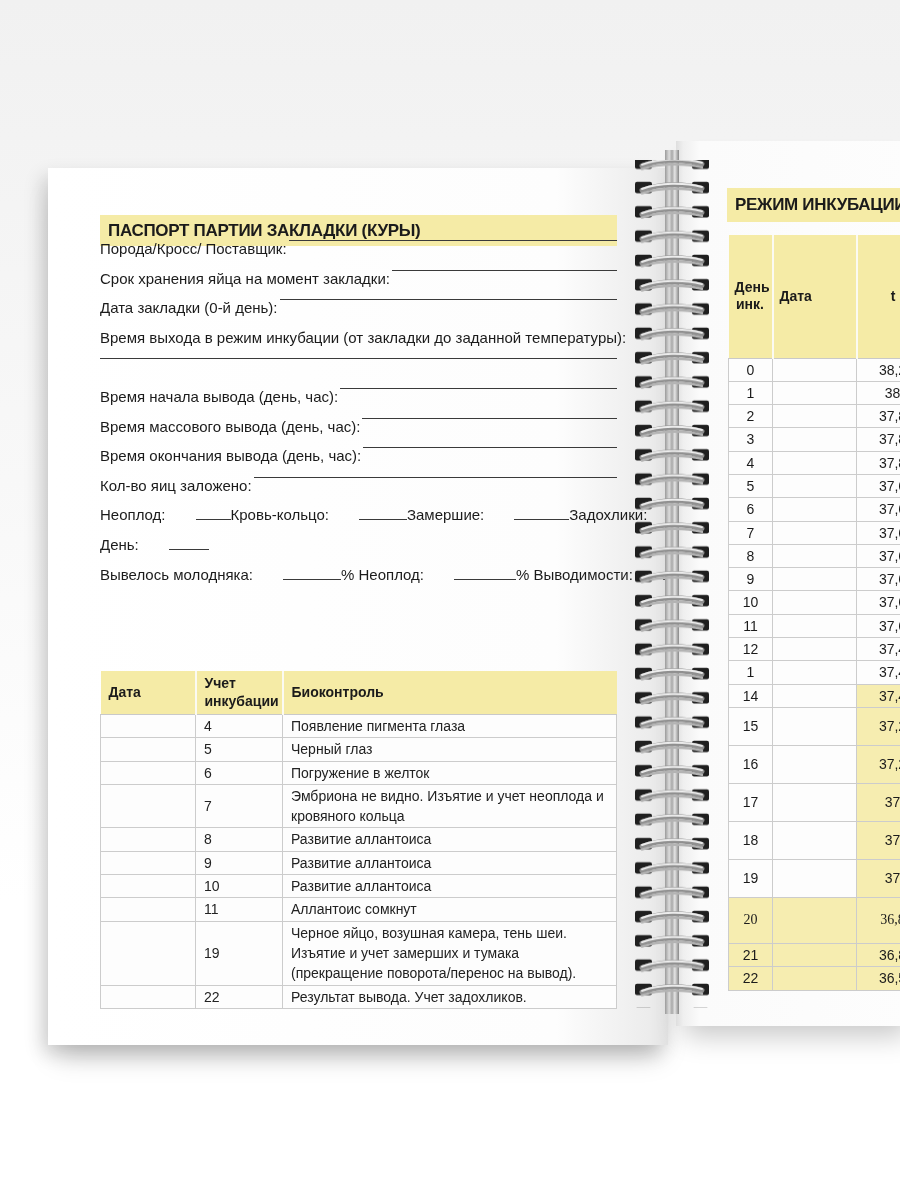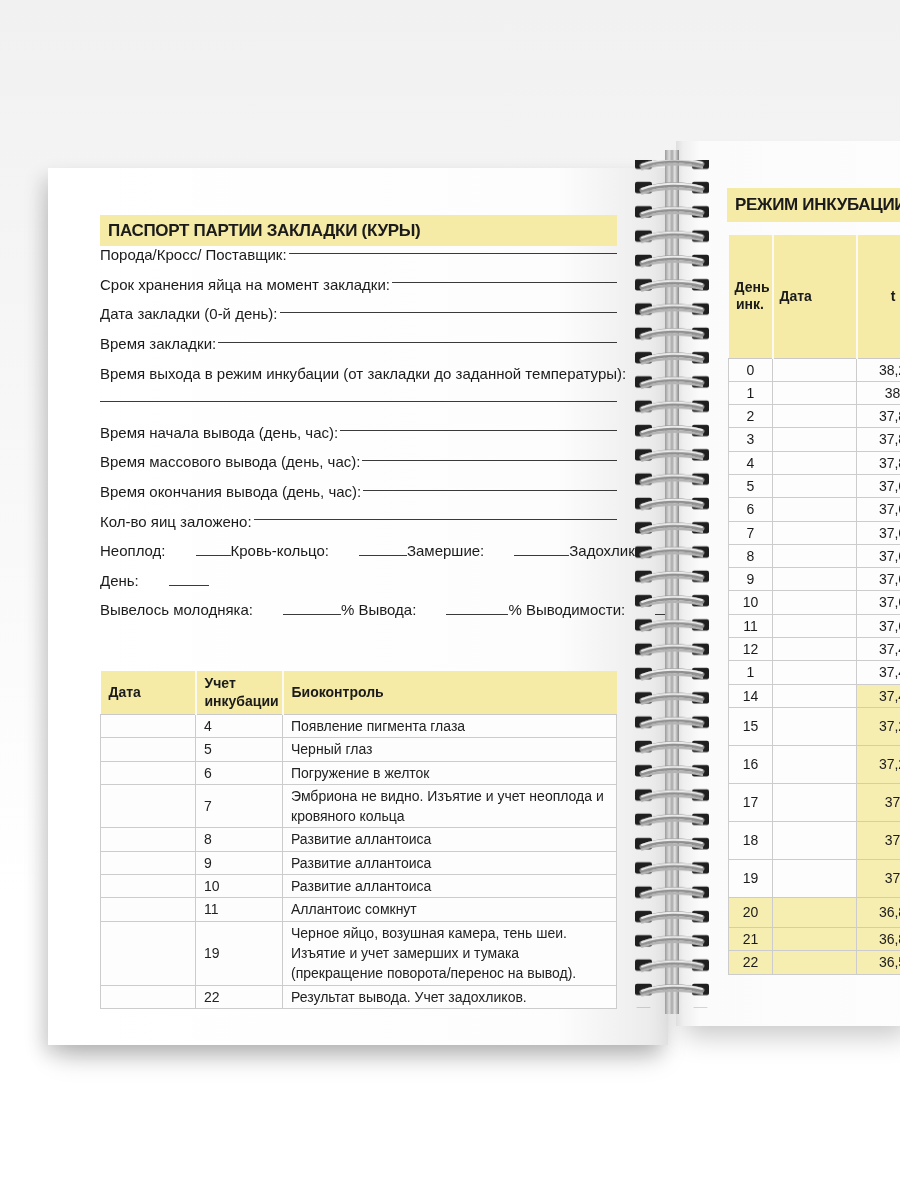--- a/index.html
+++ b/index.html
@@ -32,21 +32,21 @@
     font-weight:bold;font-size:17px;letter-spacing:-.3px;
     padding-left:8px;box-sizing:border-box;white-space:nowrap;
   }
   .tb-left{left:52px;top:47px;width:517px;height:31px;}
   .tb-right{left:51px;top:47px;width:300px;height:34px;}
   
   .form{
     position:absolute;left:52px;top:72px;width:517px;
   }
   .frow{
-    display:flex;align-items:center;height:29.6px;
+    display:flex;align-items:flex-start;height:29.6px;
     font-size:15px;white-space:nowrap;
   }
   .frow .lbl{flex:0 0 auto;}
   .frow .fill{
     flex:1 1 auto;border-bottom:1.6px solid #3a3a3a;margin-bottom:3px;margin-left:2px;
   }
   .frow.multi{justify-content:space-between;}
   .frow.multi .seg{display:flex;align-items:flex-end;gap:28px;}
   .frow.multi .seg .fill{flex:0 0 auto;}
   .frow.ruleonly .fill{margin-left:0;}
@@ -65,21 +65,21 @@
   
   .bio-table{position:absolute;left:52px;top:503px;width:517px;}
   .bio-table td{color:#222;}
   
   .incu-table{position:absolute;left:52px;top:94px;width:200px;}
   .incu-table th{height:123px;padding:4px 6px;}
   .incu-table th.c-day,.incu-table th.c-t{text-align:center;}
   .incu-table td{text-align:center;height:22px;padding:1px 4px;}
   .incu-table td.c-date{background:#fdfdfd;}
   tr.sz-tall td{height:38px;}
-  tr.sz-med td{height:30px;}
+  tr.sz-med td{height:46px;font-family:Liberation Serif, serif;}
   td.hl{background:var(--hl,#f6edb0) !important;}
   
   .spiral{position:absolute;left:630px;top:150px;width:84px;height:864px;z-index:5;}
 </style>
 </head>
 <body>
 
 <div class="scene">
 
   <div class="page page-left">
@@ -92,24 +92,20 @@
           <span class="fill"></span>
         </div>
         <div class="frow line">
           <span class="lbl">Срок хранения яйца на момент закладки: </span>
           <span class="fill"></span>
         </div>
         <div class="frow line">
           <span class="lbl">Дата закладки (0-й день): </span>
           <span class="fill"></span>
         </div>
-        <div class="frow line">
-          <span class="lbl">Время закладки:</span>
-          <span class="fill"></span>
-        </div>
         <div class="frow plain">
           <span class="lbl">Время выхода в режим инкубации (от закладки до заданной температуры):</span>
         </div>
         <div class="frow ruleonly">
           <span class="fill"></span>
         </div>
         <div class="frow line">
           <span class="lbl">Время начала вывода (день, час):</span>
           <span class="fill"></span>
         </div>
@@ -148,21 +144,21 @@
             <span class="lbl">День: </span>
             <span class="fill" style="width: 40px;"></span>
           </span>
         </div>
         <div class="frow multi">
           <span class="seg">
             <span class="lbl">Вывелось молодняка:</span>
             <span class="fill" style="width: 58px;"></span>
           </span>
           <span class="seg">
-            <span class="lbl">% Вывода:</span>
+            <span class="lbl">% Неоплод:</span>
             <span class="fill" style="width: 62px;"></span>
           </span>
           <span class="seg">
             <span class="lbl">% Выводимости:</span>
             <span class="fill" style="width: 58px;"></span>
           </span>
         </div>
       </div>
     <table class="bio-table">
       <colgroup>

